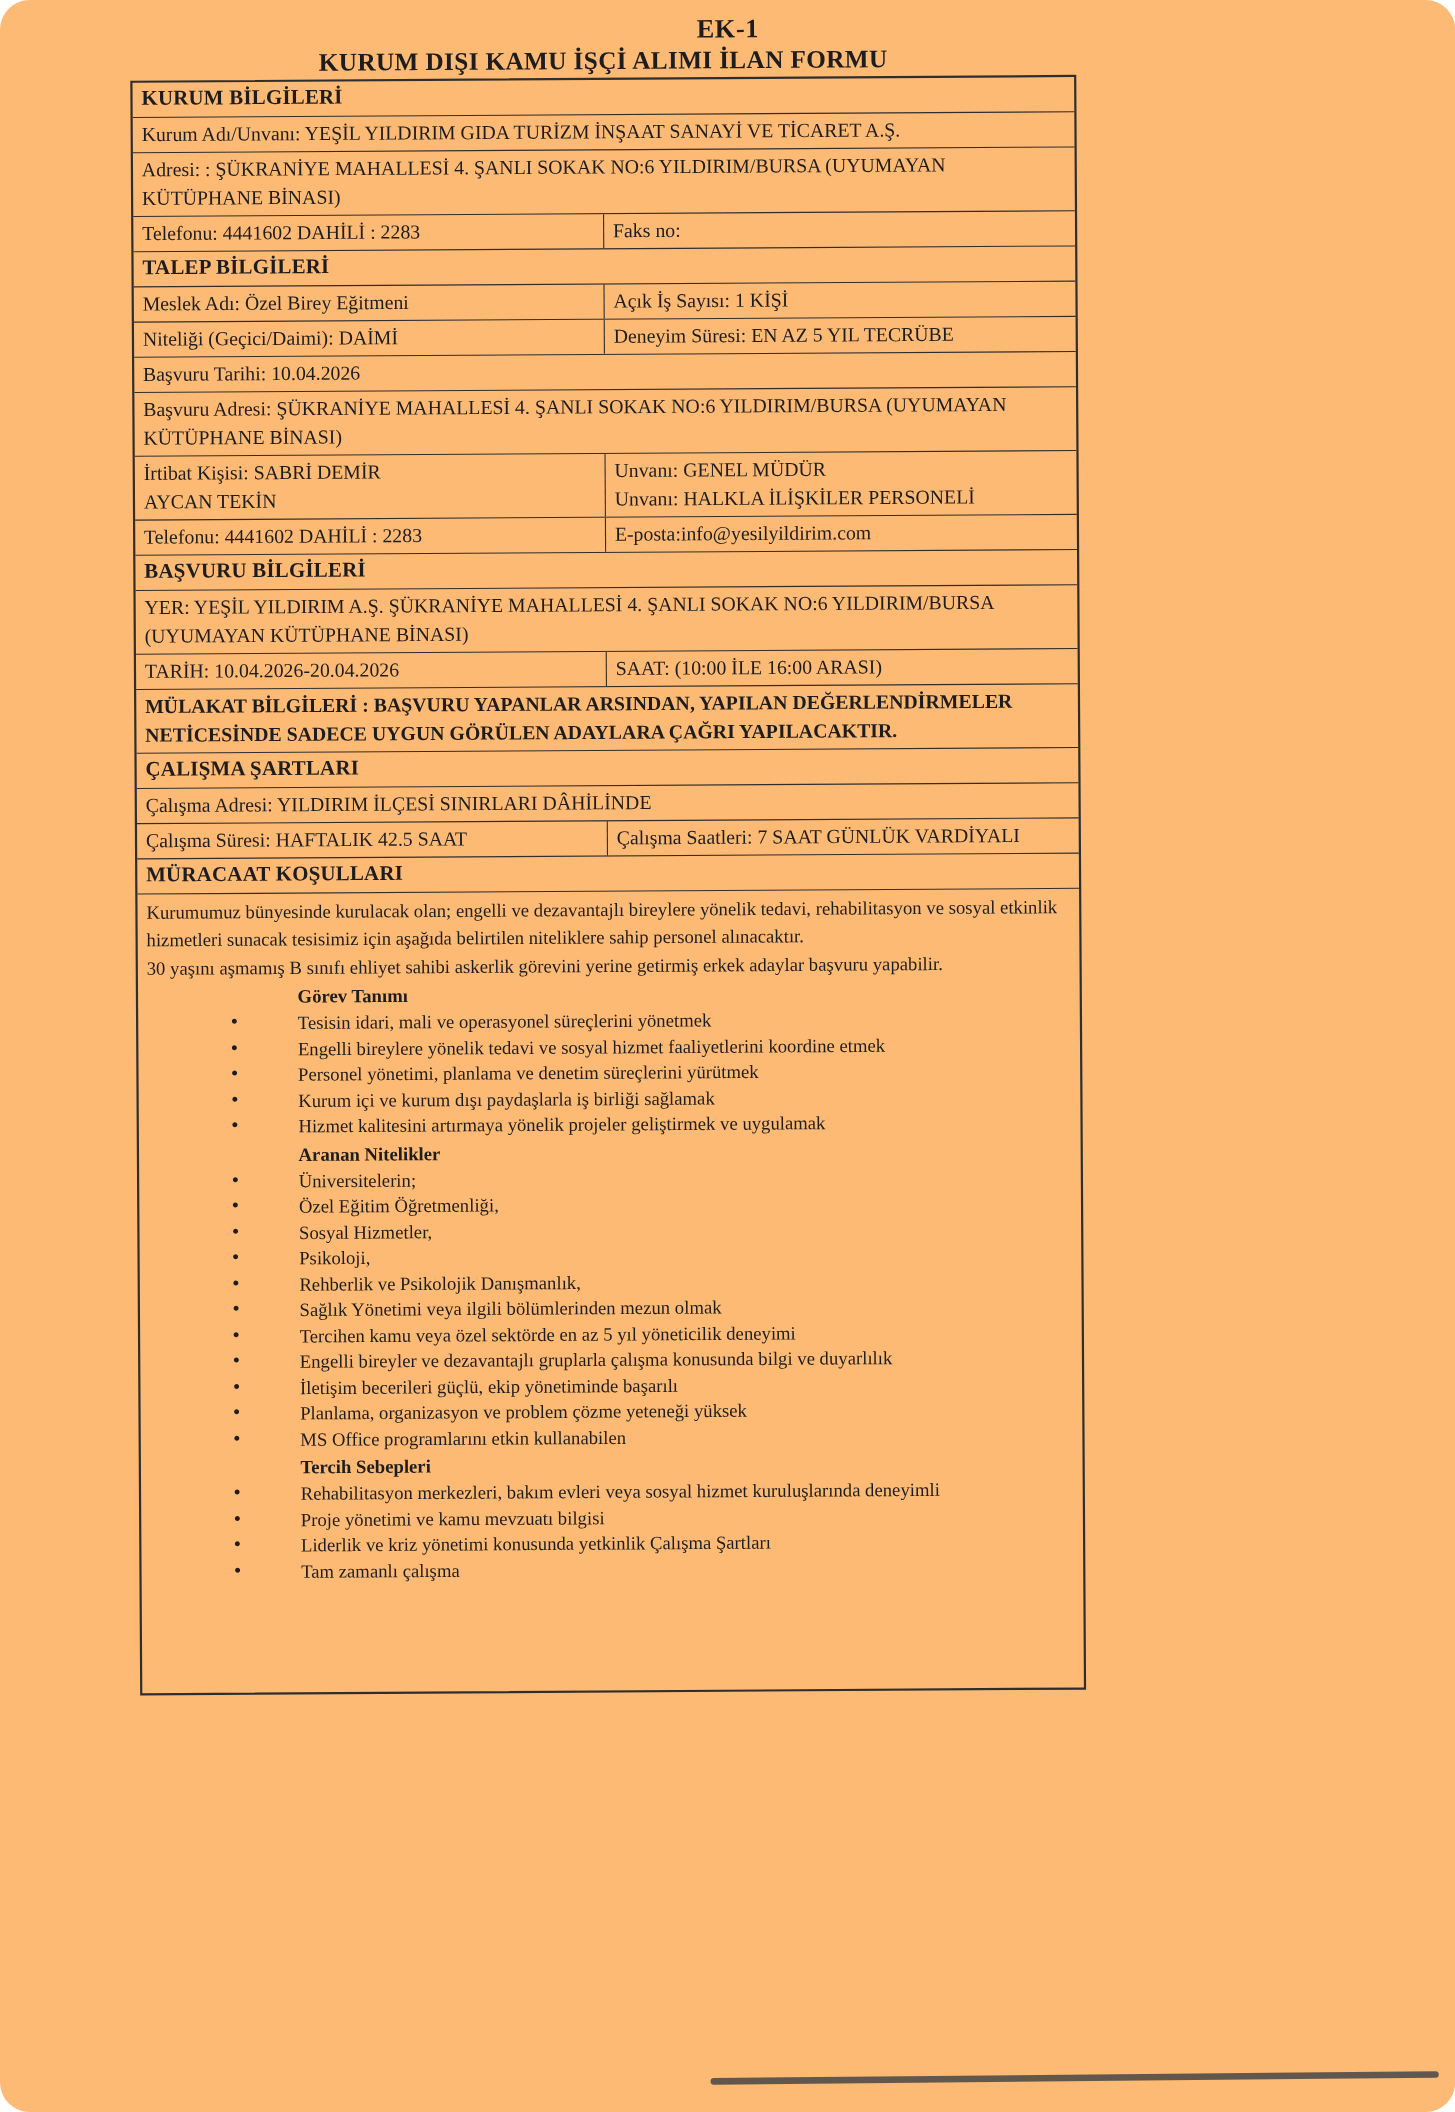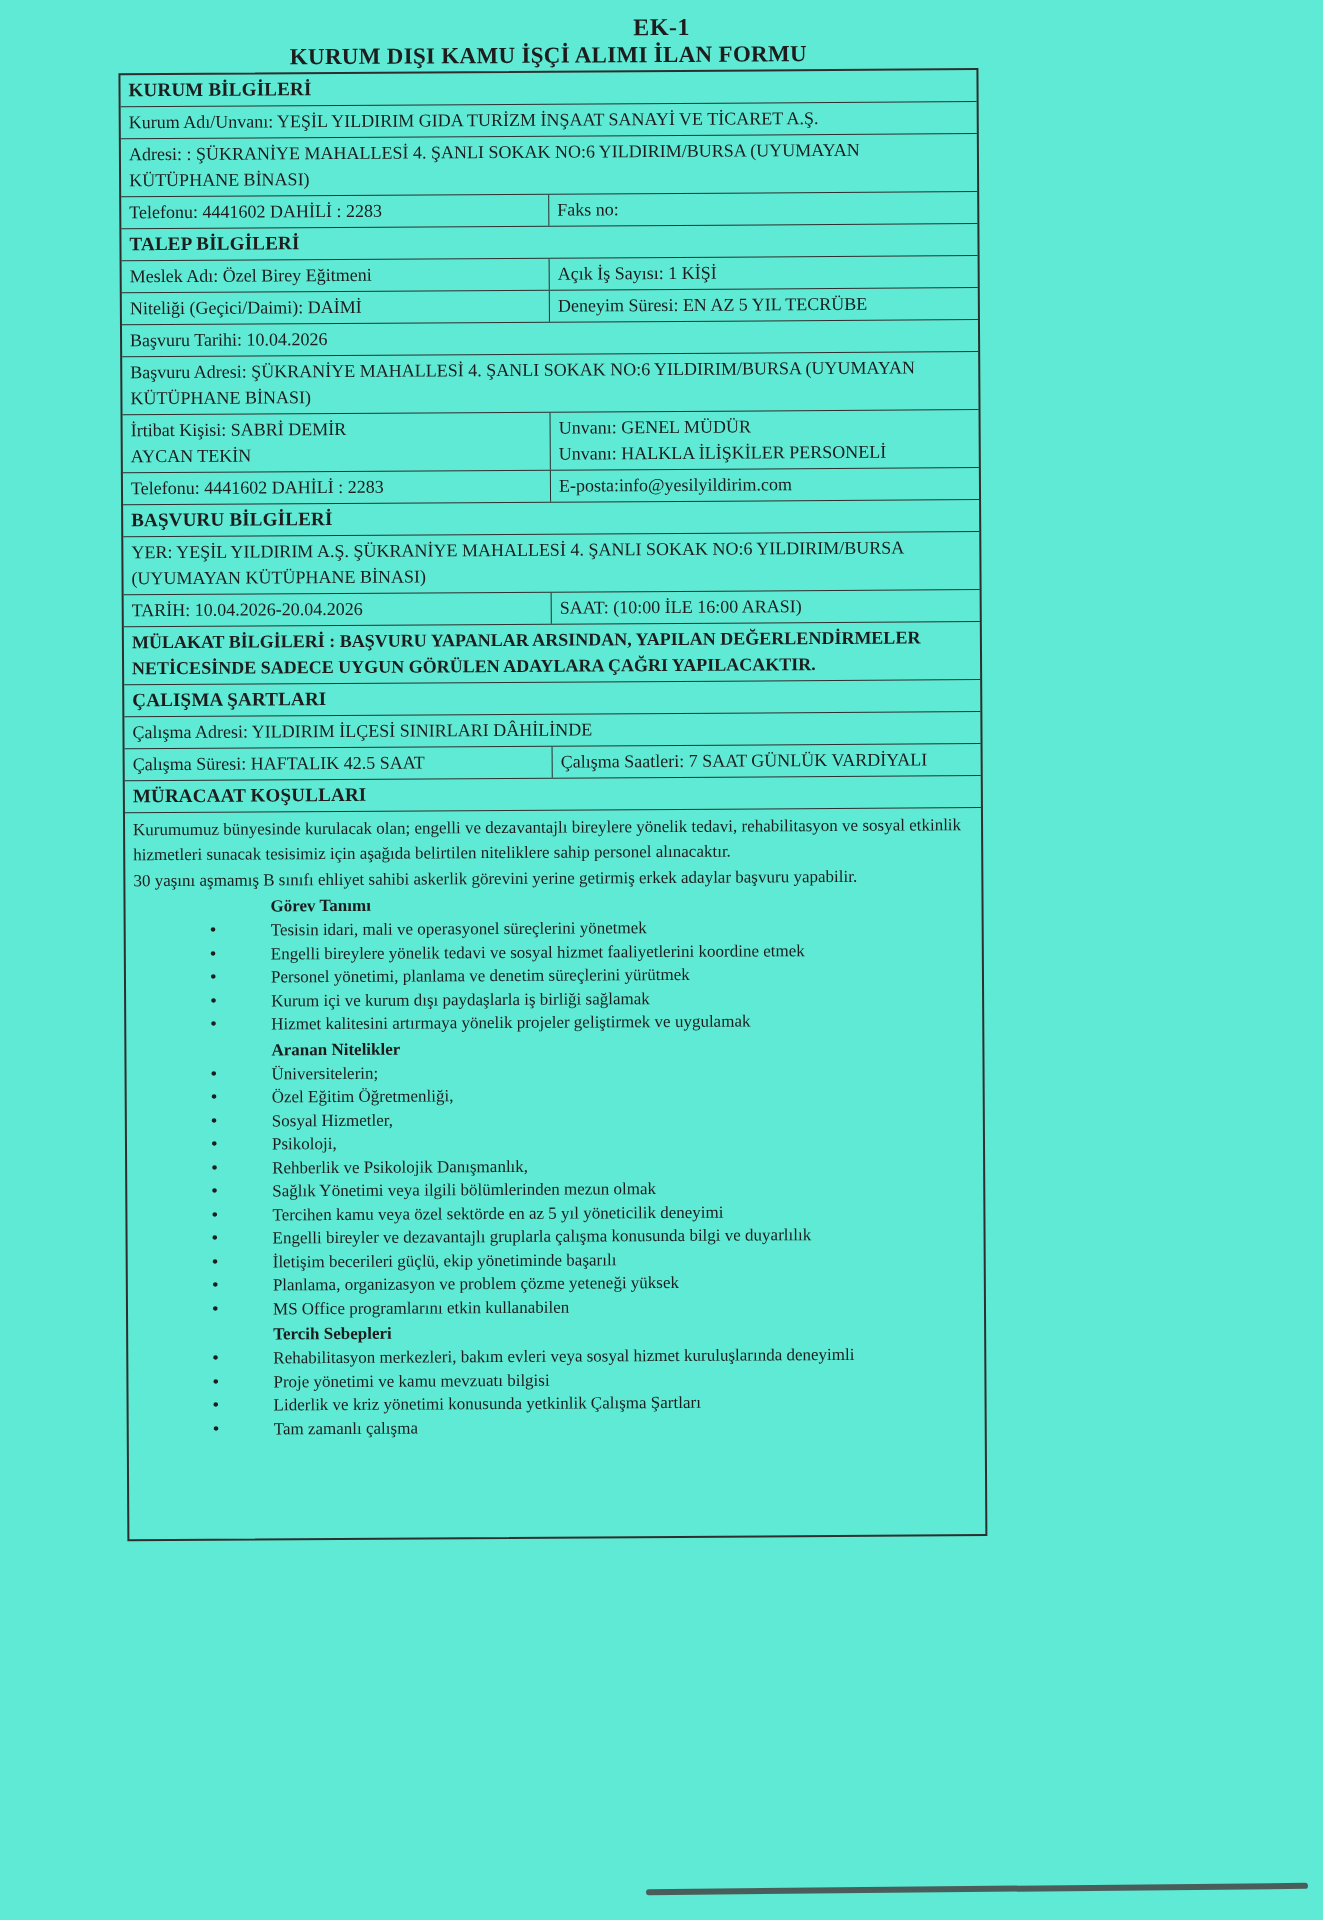--- a/index.html
+++ b/index.html
@@ -5,21 +5,22 @@
   * { margin:0; padding:0; box-sizing:border-box; }
   html,body { background:#ffffff; }
   body {
     width:1323px; height:1920px;
     font-family:"Liberation Serif","DejaVu Serif",serif;
     color:#1d1d1d;
     position:relative; overflow:hidden;
   }
   .sheet {
     position:absolute; inset:0;
-    background:#5eead4;
+    background:#fdba74;
+    border-radius:27px;
   }
   .rot { transform:rotate(-0.35deg); transform-origin:50% 0; }
 
   .doc-code {
     text-align:center; font-weight:bold;
     font-size:24px; padding-top:14px; letter-spacing:.5px;
   }
   .box-col { margin-left:118px; width:860px; }
   .doc-title {
     text-align:center; font-weight:bold; font-size:23px;

